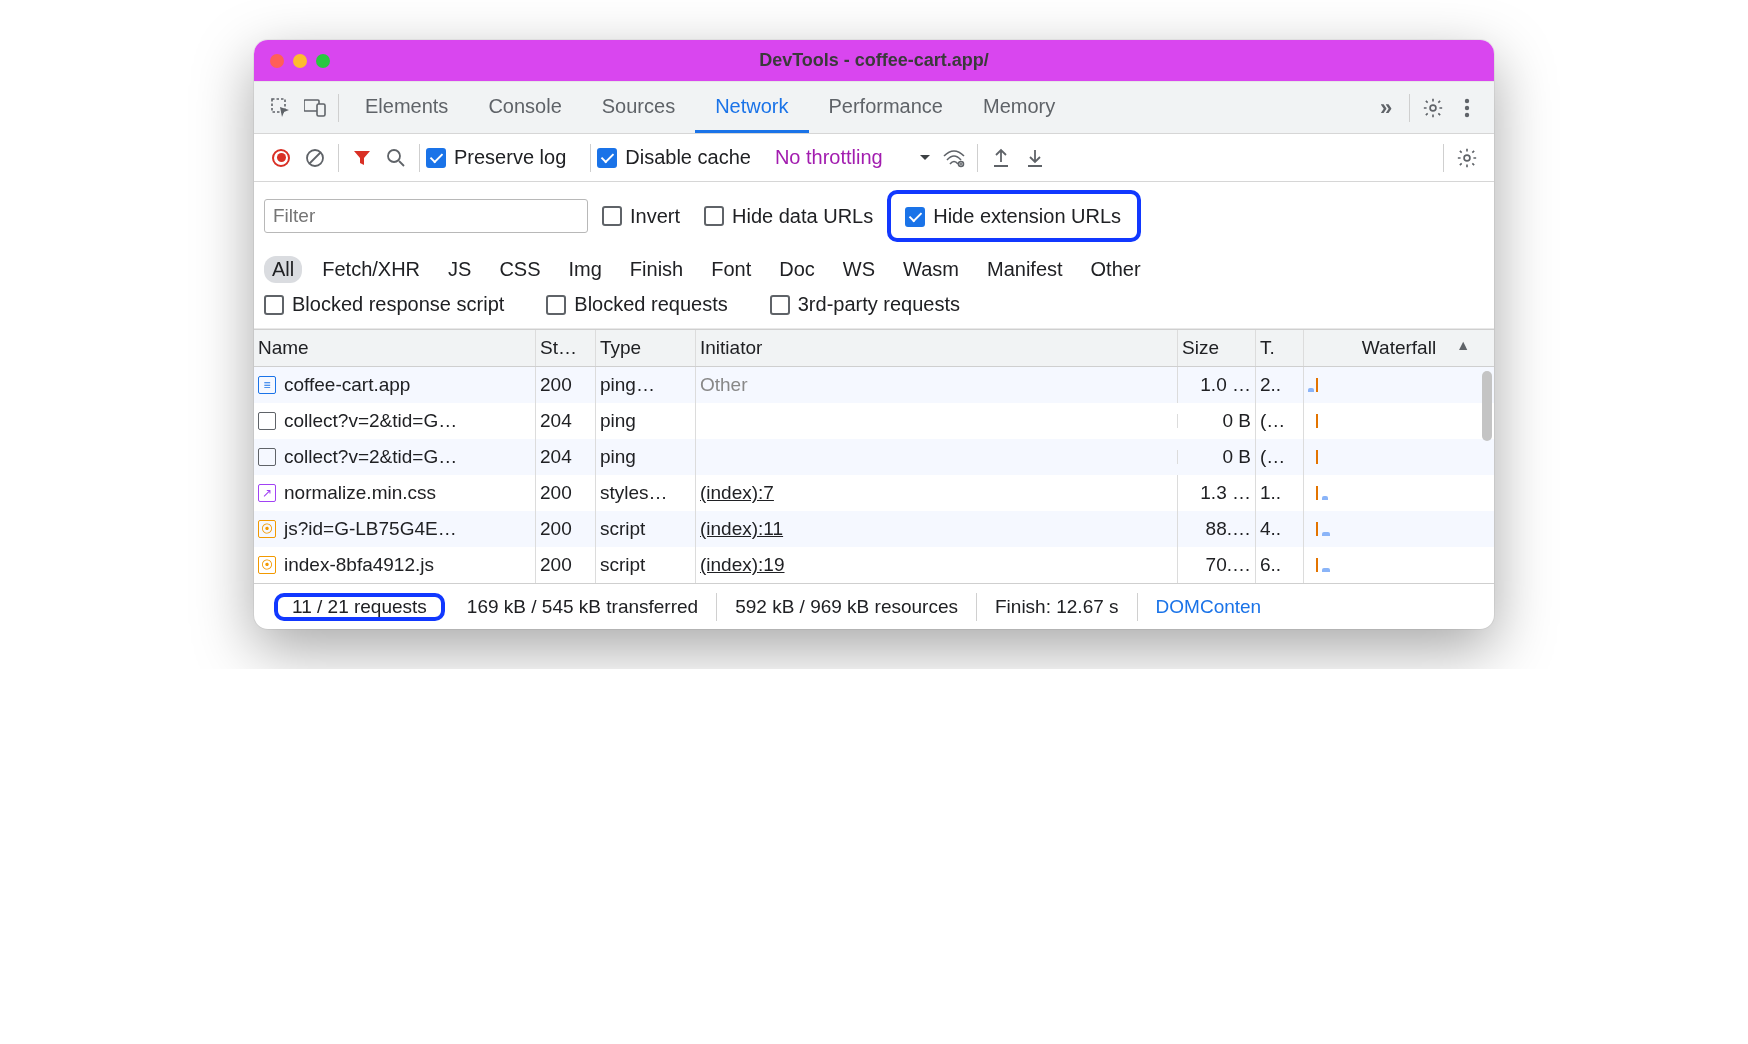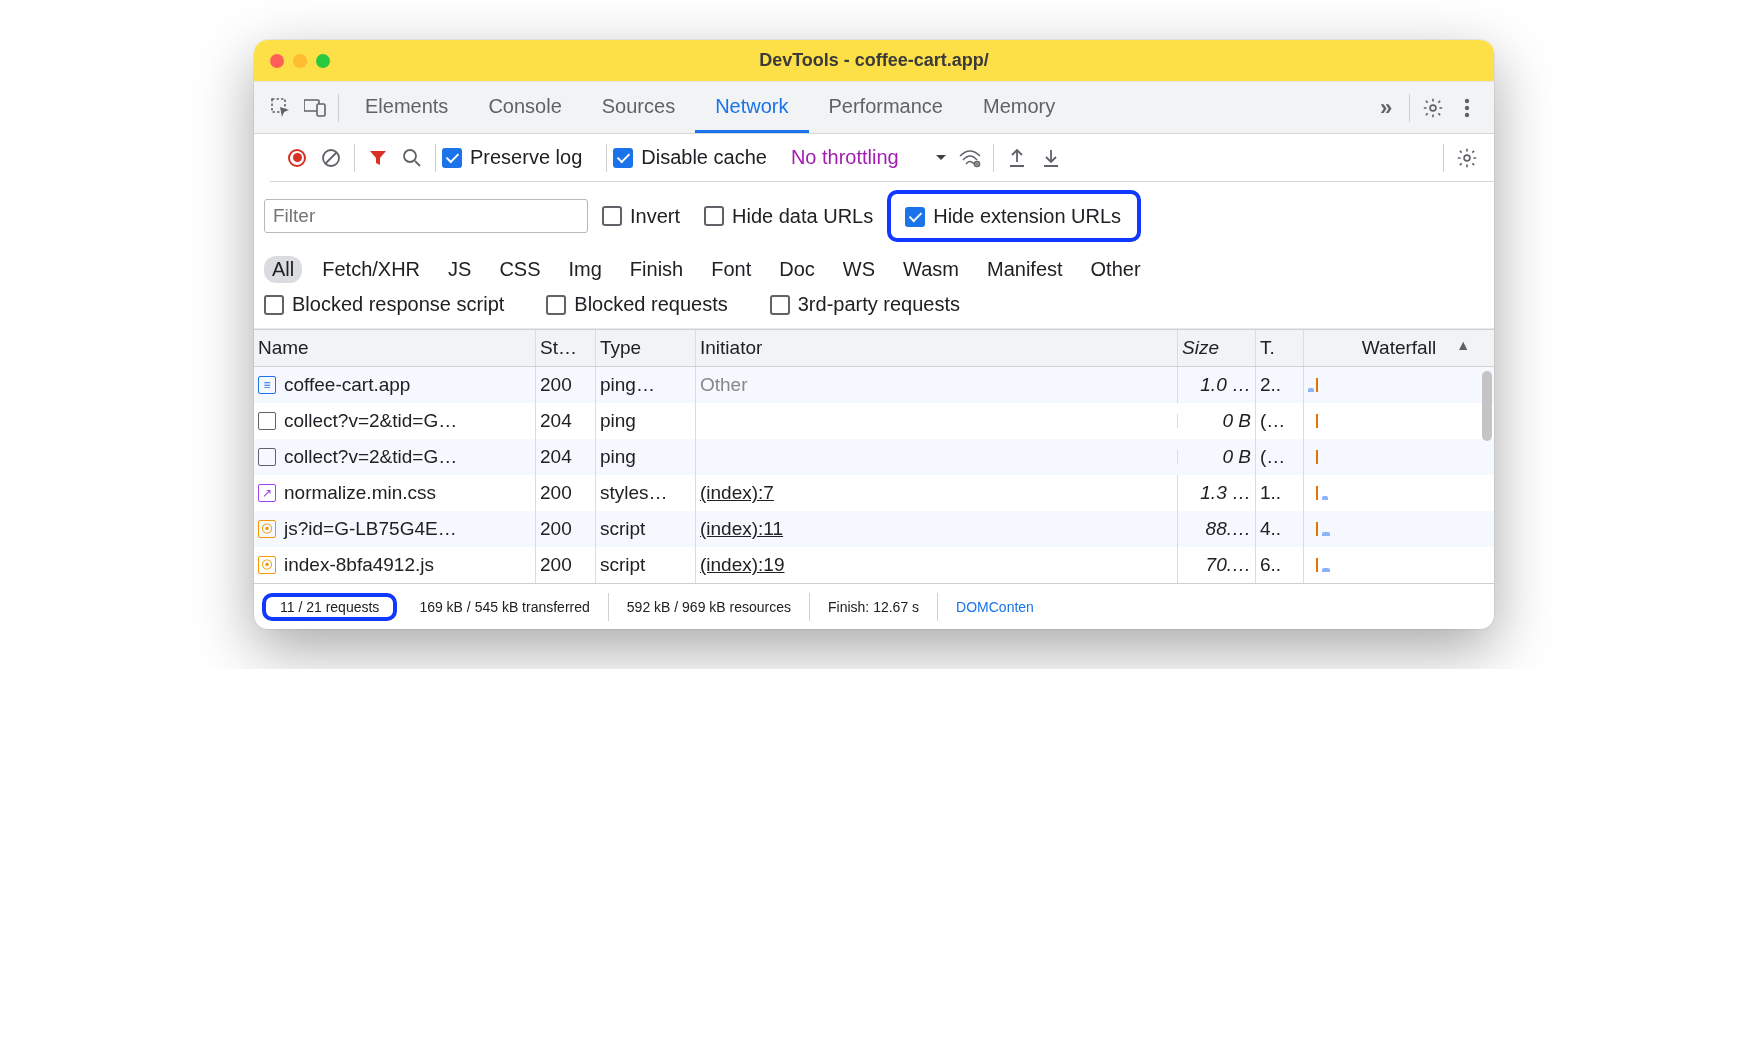--- a/index.html
+++ b/index.html
@@ -15,21 +15,21 @@
     width: 1240px;
     background: #fff;
     border-radius: 14px;
     box-shadow: 0 20px 60px rgba(0,0,0,0.35), 0 0 0 1px rgba(0,0,0,0.05);
     overflow: hidden;
     position: relative;
   }
   
   .titlebar {
     height: 42px;
-    background: #fde047;
+    background: #d946ef;
     border-bottom: 1px solid #e6e6e6;
     display: flex;
     align-items: center;
     position: relative;
   }
   .traffic {
     display: flex;
     gap: 9px;
     padding-left: 16px;
   }
@@ -83,21 +83,20 @@
     color: #1a73e8;
     border-bottom-color: #1a73e8;
   }
   .spacer { flex: 1; }
   
   .toolbar2 {
     display: flex; align-items: center;
     height: 48px;
     padding: 0 10px;
     border-bottom: 1px solid #d6d6d6;
-    margin-left: 16px;
   }
   .rec {
     width: 18px; height: 18px; border: 2.5px solid #d93025; border-radius: 50%;
     display: flex; align-items:center; justify-content:center;
   }
   .rec::after { content:''; width:9px; height:9px; background:#d93025; border-radius:50%;}
   .funnel { color: #d93025; font-size: 20px;}
   .chk {
     display: flex; align-items: center; gap: 8px;
     font-size: 20px; color: #202124;
@@ -173,21 +172,21 @@
   }
   .th, .td {
     padding: 7px 4px;
     border-right: 1px solid #dcdcdc;
     overflow: hidden; white-space: nowrap; text-overflow: ellipsis;
   }
   .col-name { width: 282px; }
   .col-status { width: 60px; }
   .col-type { width: 100px; }
   .col-initiator { flex: 1; }
-  .col-size { width: 78px; text-align: right; font-style: italic;}
+  .col-size { width: 78px; text-align: right;}
   .col-time { width: 48px; }
   .col-waterfall { width: 190px; border-right:none; position:relative;text-align:center;}
   .sort-ind { position:absolute; right:24px; font-size:14px; color:#5f6368;}
   .tbody { max-height: 232px; overflow:hidden; position:relative;}
   .tr { display:flex; font-size: 19px; color:#202124; align-items:center; }
   .tr:nth-child(odd){ background:#fff;}
   .tr:nth-child(even){ background:#f5f8ff;}
   .fileicon {
     width: 18px; height: 18px; margin-right: 8px; flex-shrink:0;
     display:inline-flex; align-items:center; justify-content:center;
@@ -203,23 +202,23 @@
   .wmarker-red { position:absolute; top:0; bottom:0; width:2px; background:#e37400;}
   .wbar { position:absolute; top: 10px; height: 16px; background:#8ab4f8; border-radius:2px;}
   .scrollbar {
     position:absolute; right:2px; top: 4px; width:10px; height: 70px;
     background:#c4c4c4; border-radius:5px;
   }
   
   .statusbar {
     display:flex; align-items:center;
     border-top: 1px solid #cfcfcf;
-    font-size: 14px; color:#202124;
+    font-size: 19px; color:#202124;
     height: 46px;
-    padding: 0 4px;
+    padding: 0 16px;
     gap: 0;
     overflow:hidden;
   }
   .stat { padding: 0 18px; border-right: 1px solid #d0d0d0; height:28px; display:flex; align-items:center;}
   .stat:last-child{border-right:none;}
   .stat.highlighted {
     border: 4px solid #1138ff; border-radius: 10px;
     padding: 4px 14px; margin: 0 4px;
   }
   .stat .link { color:#1a73e8; }

